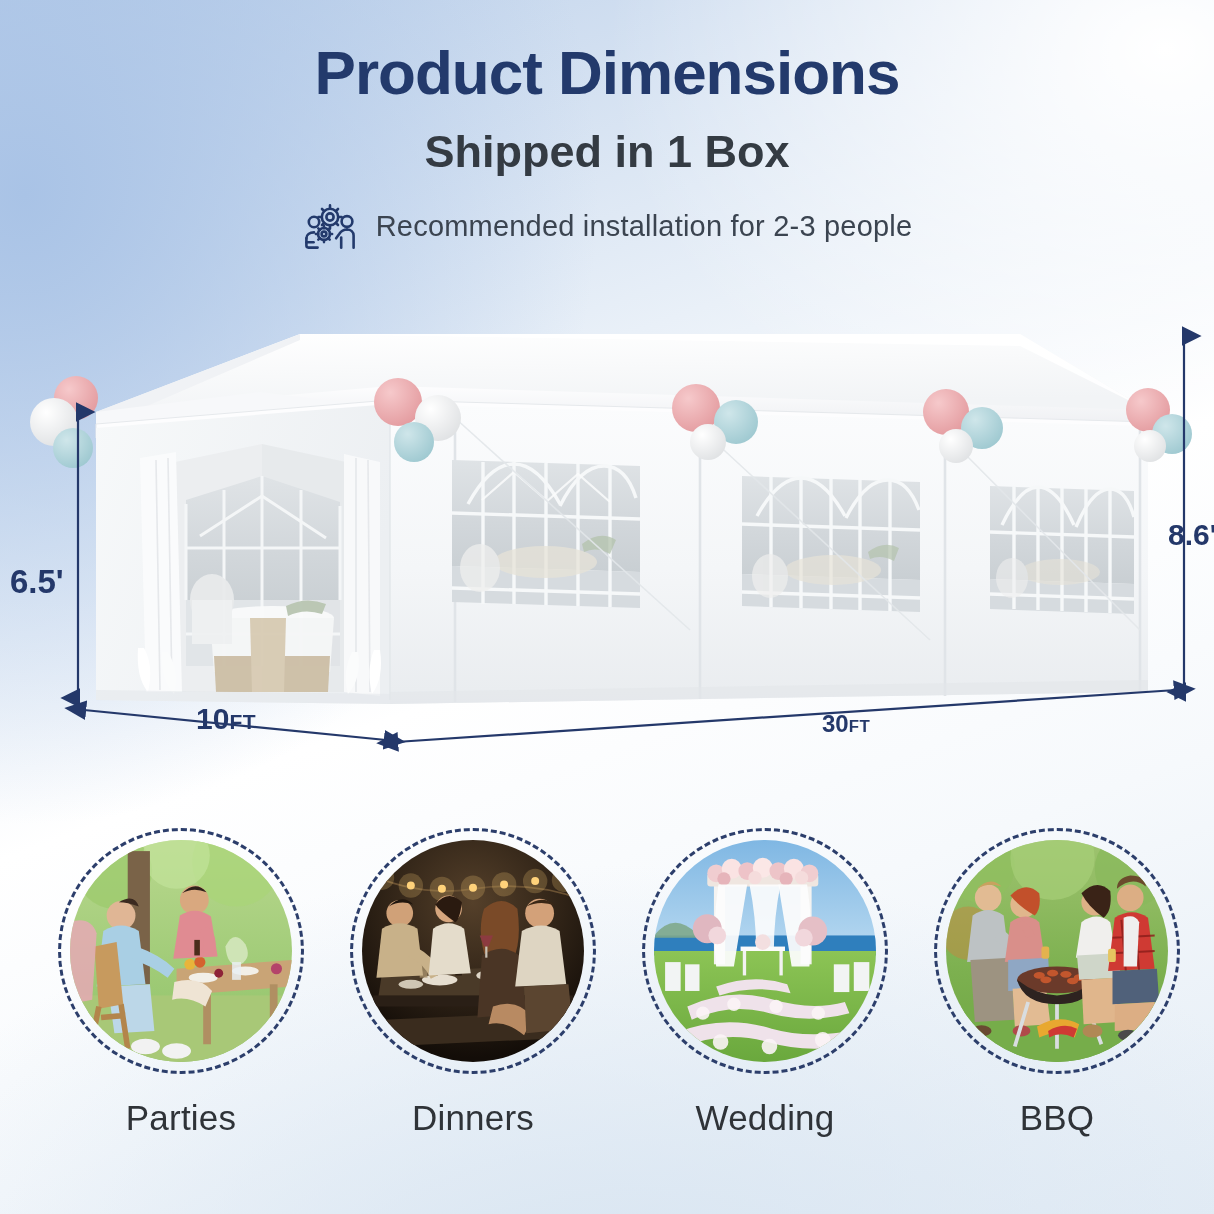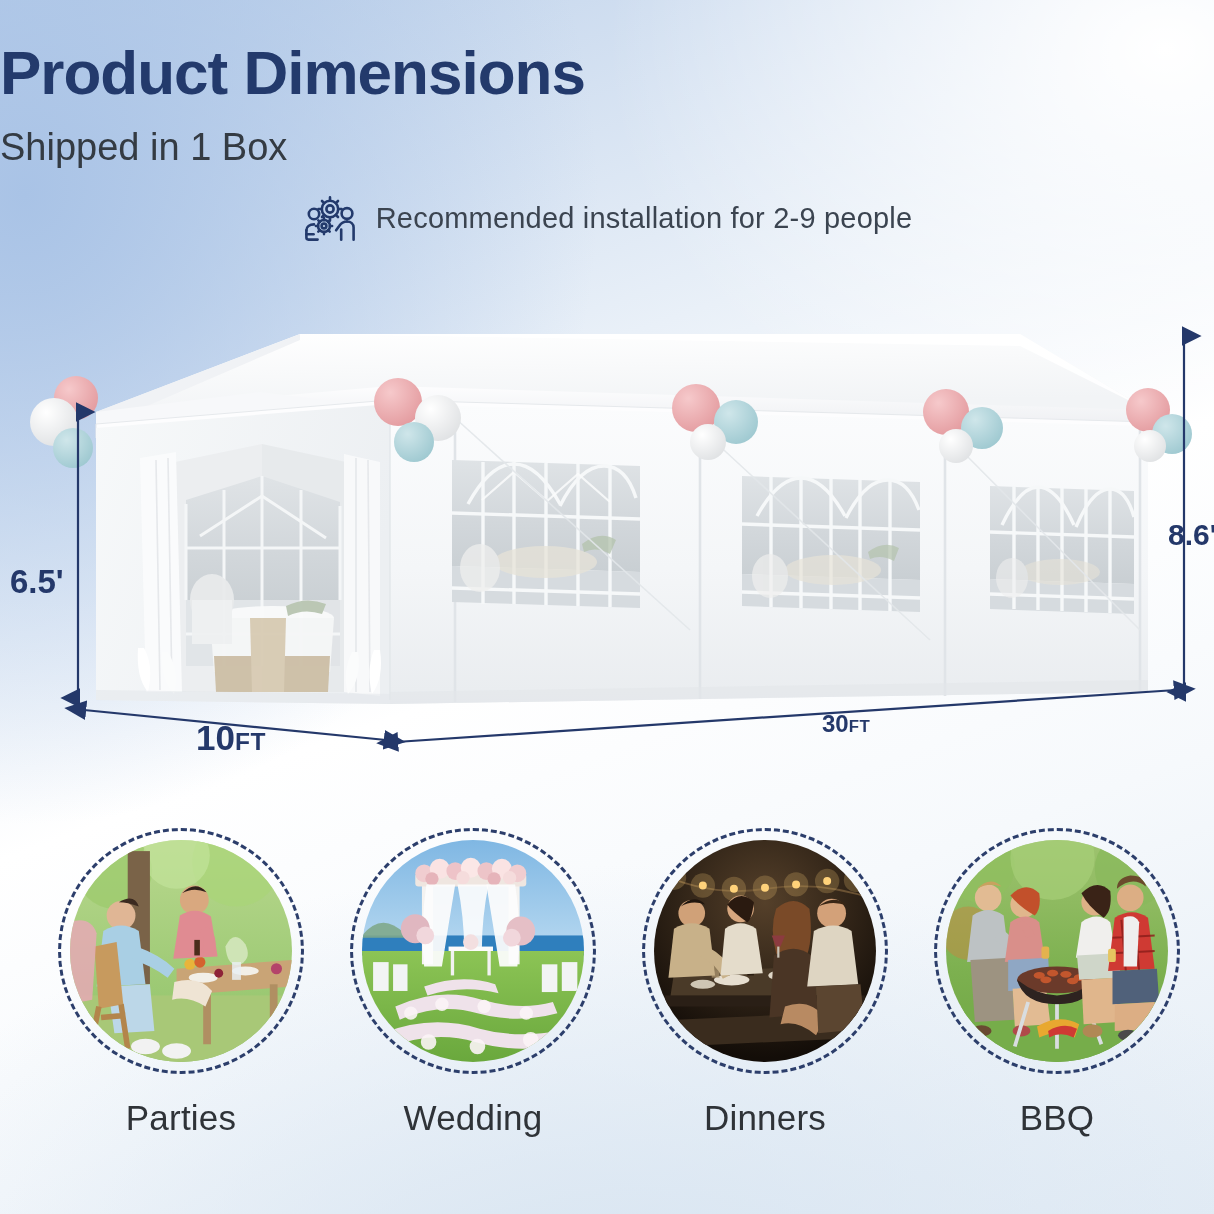--- a/index.html
+++ b/index.html
@@ -10,45 +10,45 @@
   }
   #stage{
     position:absolute;inset:0;width:1214px;height:1214px;overflow:hidden;
     background:
       radial-gradient(ellipse 900px 700px at 96% 4%, #ffffff 0%, rgba(255,255,255,0) 62%),
       radial-gradient(ellipse 820px 900px at 2% 16%, #a9c3e6 0%, rgba(169,195,230,0) 70%),
       radial-gradient(ellipse 1100px 620px at 50% 108%, #d7e4f1 0%, rgba(215,228,241,0) 72%),
       linear-gradient(160deg,#bcd0ea 0%,#e9f0f8 34%,#ffffff 52%,#f6f9fc 72%,#e3ecf5 100%);
   }
   
-  .hdr{position:absolute;left:0;right:0;top:40px;}
+  .hdr{position:absolute;left:0;right:0;top:40px;text-align:center;}
   .title{
     font-size:62px;font-weight:700;letter-spacing:-1px;
     color:#233a6c;line-height:1.05;margin:0;
   }
   .subtitle{
-    font-size:38px;font-weight:400;color:#343b43;
+    font-size:45px;font-weight:700;color:#343b43;
     margin:22px 0 8px 0;line-height:1.1;
   }
   .reco-row{
     display:flex;align-items:center;justify-content:center;
     gap:18px;margin-top:24px;
   }
   .reco-txt{font-size:29px;color:#3b4450;font-weight:400;letter-spacing:.2px;}
   .reco-ico{width:56px;height:52px;flex:0 0 auto;}
 
   
   .scene{position:absolute;left:0;top:300px;width:1214px;height:500px;}
   .scene svg{display:block;}
 
   
   .dim{position:absolute;color:#24386a;font-weight:600;}
   .dim-h-left{left:10px;top:545px;font-size:33px;margin-top:18px;}
   .dim-h-right{left:1168px;top:518px;font-size:30px;}
-  .dim-w-front{left:196px;top:718px;font-size:35px;}
+  .dim-w-front{left:196px;top:702px;font-size:30px;}
   .dim-w-side{left:822px;top:710px;font-size:24px;}
   .dim .ft{font-size:0.70em;letter-spacing:.5px;}
 
   
   .uses{position:absolute;left:12px;top:828px;width:1214px;height:380px;
         display:flex;justify-content:space-between;padding:0 35px;box-sizing:border-box;}
   .use{width:268px;display:flex;flex-direction:column;align-items:center;}
   .ring{
     width:246px;height:246px;border-radius:50%;
     border:3px dashed #2c3e6b;
@@ -90,21 +90,21 @@
             <path d="M4.4 41.2h7.2"></path>
             <path d="M4.4 37.2c0-3.4 3.2-5.8 7.6-5.8"></path>
 
             <circle cx="45" cy="20.5" r="5.4"></circle>
             <path d="M45 28.5c3.8 0 6.6 2.5 6.6 6v12.2"></path>
             <path d="M45 28.5c-3.5 0-5.9 1.6-7.6 4.2l-3.3 4.6"></path>
             <path d="M39.2 46.7V36.6"></path>
           </g>
         </svg>
       </span>
-      <span class="reco-txt">Recommended installation for 2-9 people</span>
+      <span class="reco-txt">Recommended installation for 2-3 people</span>
     </div>
   </div>
 
   <div class="scene">
     <svg width="1214" height="500" viewBox="0 0 1214 500" xmlns="http://www.w3.org/2000/svg">
       <defs>
         <linearGradient id="roofTop" x1="0" y1="0" x2="0.3" y2="1">
           <stop offset="0" stop-color="#ffffff"></stop>
           <stop offset="1" stop-color="#f2f4f6"></stop>
         </linearGradient>
@@ -395,20 +395,92 @@
         </div>
       </div>
       <div class="use-label">Parties</div>
     </div>
 
     <div class="use">
       <div class="ring">
         <div class="photo">
           <svg viewBox="0 0 200 200" preserveAspectRatio="xMidYMid slice">
             <defs>
+              <radialGradient id="dGlow" cx="0.5" cy="0.28" r="0.7">
+                <stop offset="0" stop-color="#55402a"></stop>
+                  <stop offset="1" stop-color="#130d08"></stop>
+              </radialGradient>
+            </defs>
+            <rect width="200" height="200" fill="url(#dGlow)"></rect>
+
+            <path d="M0 28 q50 24 100 16 q50 -8 100 10" stroke="#6b5233" stroke-width="1.6" fill="none"></path>
+            <g fill="#ffd27a">
+              <circle cx="18" cy="34" r="3.6"></circle>
+                <circle cx="44" cy="41" r="3.6"></circle>
+              <circle cx="72" cy="44" r="3.6"></circle>
+                <circle cx="100" cy="43" r="3.6"></circle>
+              <circle cx="128" cy="40" r="3.6"></circle>
+                <circle cx="156" cy="37" r="3.6"></circle>
+              <circle cx="182" cy="36" r="3.6"></circle>
+            </g>
+            <g fill="#ffd27a" opacity=".22">
+              <circle cx="18" cy="34" r="11"></circle>
+                <circle cx="44" cy="41" r="11"></circle>
+              <circle cx="72" cy="44" r="11"></circle>
+                <circle cx="100" cy="43" r="11"></circle>
+              <circle cx="128" cy="40" r="11"></circle>
+                <circle cx="156" cy="37" r="11"></circle>
+              <circle cx="182" cy="36" r="11"></circle>
+            </g>
+
+            <path d="M18 120 L178 112 L184 138 L14 146 Z" fill="#4a3a28"></path>
+            <rect x="10" y="140" width="180" height="10" fill="#2a1f16"></rect>
+
+            <path d="M20 162 L190 154 L192 178 L18 186 Z" fill="#3a2c1e"></path>
+
+            <ellipse cx="70" cy="126" rx="16" ry="5" fill="#e6ded0"></ellipse>
+            <ellipse cx="118" cy="122" rx="15" ry="5" fill="#ded5c6"></ellipse>
+            <ellipse cx="44" cy="130" rx="11" ry="4" fill="#cfc6b4"></ellipse>
+
+            <rect x="62" y="100" width="6" height="22" fill="#20170e"></rect>
+            <rect x="84" y="102" width="6" height="20" fill="#2a1d10"></rect>
+            <rect x="52" y="106" width="7" height="18" fill="#a8916c" opacity=".8"></rect>
+
+            <circle cx="34" cy="66" r="12" fill="#d0a178"></circle>
+            <path d="M24 60 q12 -12 22 -2 q-12 -4 -22 2z" fill="#20160e"></path>
+            <path d="M18 80 q16 -10 32 0 l5 42 l-42 2z" fill="#c8b189"></path>
+            <path d="M48 96 q18 10 24 24 l-10 5 q-6 -14 -20 -20z" fill="#c8b189"></path>
+
+            <circle cx="78" cy="62" r="12" fill="#d6a67e"></circle>
+            <path d="M66 58 q12 -14 24 -2 q-2 16 -6 18 q-14 -10 -18 -16z" fill="#2a1a10"></path>
+            <path d="M64 80 q14 -10 28 0 l6 40 l-38 2z" fill="#e4dccb"></path>
+
+            <circle cx="124" cy="72" r="13" fill="#cfa079"></circle>
+            <path d="M110 62 q16 -14 30 0 q4 30 -4 46 q-16 6 -26 -6 q-6 -22 0 -40z" fill="#7a4a28"></path>
+            <path d="M108 104 q18 -12 34 0 l6 52 l-44 4z" fill="#4a3525"></path>
+            <path d="M118 150 q22 -8 36 10 l-8 16 q-16 -14 -32 -10z" fill="#b88a62"></path>
+
+            <path d="M106 86 l12 0 l-4 10 l-4 0z" fill="#8c3b40"></path>
+            <rect x="111" y="96" width="2" height="10" fill="#c9c2b6"></rect>
+
+            <circle cx="160" cy="66" r="13" fill="#d3a179"></circle>
+            <path d="M148 60 q14 -12 26 -1 q-14 -5 -26 1z" fill="#3a2716"></path>
+            <path d="M144 82 q18 -10 34 0 l6 48 l-46 2z" fill="#ded5c2"></path>
+            <path d="M146 132 l40 -2 l4 40 l-42 4z" fill="#5b4530"></path>
+          </svg>
+        </div>
+      </div>
+      <div class="use-label">Dinners</div>
+    </div>
+
+    <div class="use">
+      <div class="ring">
+        <div class="photo">
+          <svg viewBox="0 0 200 200" preserveAspectRatio="xMidYMid slice">
+            <defs>
               <linearGradient id="wSky" x1="0" y1="0" x2="0" y2="1">
                 <stop offset="0" stop-color="#7fb7e3"></stop>
                   <stop offset="1" stop-color="#bcdcf2"></stop>
               </linearGradient>
               <linearGradient id="wGrass" x1="0" y1="0" x2="0" y2="1">
                 <stop offset="0" stop-color="#8cc455"></stop>
                   <stop offset="1" stop-color="#6aa83d"></stop>
               </linearGradient>
             </defs>
             <rect width="200" height="110" fill="url(#wSky)"></rect>
@@ -468,92 +540,20 @@
                 <circle cx="148" cy="156" r="6"></circle>
               <circle cx="60" cy="182" r="7"></circle>
                 <circle cx="104" cy="186" r="7"></circle>
               <circle cx="152" cy="180" r="7"></circle>
                 <circle cx="26" cy="186" r="6"></circle>
             </g>
           </svg>
         </div>
       </div>
       <div class="use-label">Wedding</div>
-    </div>
-
-    <div class="use">
-      <div class="ring">
-        <div class="photo">
-          <svg viewBox="0 0 200 200" preserveAspectRatio="xMidYMid slice">
-            <defs>
-              <radialGradient id="dGlow" cx="0.5" cy="0.28" r="0.7">
-                <stop offset="0" stop-color="#55402a"></stop>
-                  <stop offset="1" stop-color="#130d08"></stop>
-              </radialGradient>
-            </defs>
-            <rect width="200" height="200" fill="url(#dGlow)"></rect>
-
-            <path d="M0 28 q50 24 100 16 q50 -8 100 10" stroke="#6b5233" stroke-width="1.6" fill="none"></path>
-            <g fill="#ffd27a">
-              <circle cx="18" cy="34" r="3.6"></circle>
-                <circle cx="44" cy="41" r="3.6"></circle>
-              <circle cx="72" cy="44" r="3.6"></circle>
-                <circle cx="100" cy="43" r="3.6"></circle>
-              <circle cx="128" cy="40" r="3.6"></circle>
-                <circle cx="156" cy="37" r="3.6"></circle>
-              <circle cx="182" cy="36" r="3.6"></circle>
-            </g>
-            <g fill="#ffd27a" opacity=".22">
-              <circle cx="18" cy="34" r="11"></circle>
-                <circle cx="44" cy="41" r="11"></circle>
-              <circle cx="72" cy="44" r="11"></circle>
-                <circle cx="100" cy="43" r="11"></circle>
-              <circle cx="128" cy="40" r="11"></circle>
-                <circle cx="156" cy="37" r="11"></circle>
-              <circle cx="182" cy="36" r="11"></circle>
-            </g>
-
-            <path d="M18 120 L178 112 L184 138 L14 146 Z" fill="#4a3a28"></path>
-            <rect x="10" y="140" width="180" height="10" fill="#2a1f16"></rect>
-
-            <path d="M20 162 L190 154 L192 178 L18 186 Z" fill="#3a2c1e"></path>
-
-            <ellipse cx="70" cy="126" rx="16" ry="5" fill="#e6ded0"></ellipse>
-            <ellipse cx="118" cy="122" rx="15" ry="5" fill="#ded5c6"></ellipse>
-            <ellipse cx="44" cy="130" rx="11" ry="4" fill="#cfc6b4"></ellipse>
-
-            <rect x="62" y="100" width="6" height="22" fill="#20170e"></rect>
-            <rect x="84" y="102" width="6" height="20" fill="#2a1d10"></rect>
-            <rect x="52" y="106" width="7" height="18" fill="#a8916c" opacity=".8"></rect>
-
-            <circle cx="34" cy="66" r="12" fill="#d0a178"></circle>
-            <path d="M24 60 q12 -12 22 -2 q-12 -4 -22 2z" fill="#20160e"></path>
-            <path d="M18 80 q16 -10 32 0 l5 42 l-42 2z" fill="#c8b189"></path>
-            <path d="M48 96 q18 10 24 24 l-10 5 q-6 -14 -20 -20z" fill="#c8b189"></path>
-
-            <circle cx="78" cy="62" r="12" fill="#d6a67e"></circle>
-            <path d="M66 58 q12 -14 24 -2 q-2 16 -6 18 q-14 -10 -18 -16z" fill="#2a1a10"></path>
-            <path d="M64 80 q14 -10 28 0 l6 40 l-38 2z" fill="#e4dccb"></path>
-
-            <circle cx="124" cy="72" r="13" fill="#cfa079"></circle>
-            <path d="M110 62 q16 -14 30 0 q4 30 -4 46 q-16 6 -26 -6 q-6 -22 0 -40z" fill="#7a4a28"></path>
-            <path d="M108 104 q18 -12 34 0 l6 52 l-44 4z" fill="#4a3525"></path>
-            <path d="M118 150 q22 -8 36 10 l-8 16 q-16 -14 -32 -10z" fill="#b88a62"></path>
-
-            <path d="M106 86 l12 0 l-4 10 l-4 0z" fill="#8c3b40"></path>
-            <rect x="111" y="96" width="2" height="10" fill="#c9c2b6"></rect>
-
-            <circle cx="160" cy="66" r="13" fill="#d3a179"></circle>
-            <path d="M148 60 q14 -12 26 -1 q-14 -5 -26 1z" fill="#3a2716"></path>
-            <path d="M144 82 q18 -10 34 0 l6 48 l-46 2z" fill="#ded5c2"></path>
-            <path d="M146 132 l40 -2 l4 40 l-42 4z" fill="#5b4530"></path>
-          </svg>
-        </div>
-      </div>
-      <div class="use-label">Dinners</div>
     </div>
 
     <div class="use">
       <div class="ring">
         <div class="photo">
           <svg viewBox="0 0 200 200" preserveAspectRatio="xMidYMid slice">
             <defs>
               <linearGradient id="bBg" x1="0" y1="0" x2="0" y2="1">
                 <stop offset="0" stop-color="#9ec36f"></stop>
                   <stop offset="0.6" stop-color="#7cb04f"></stop>

